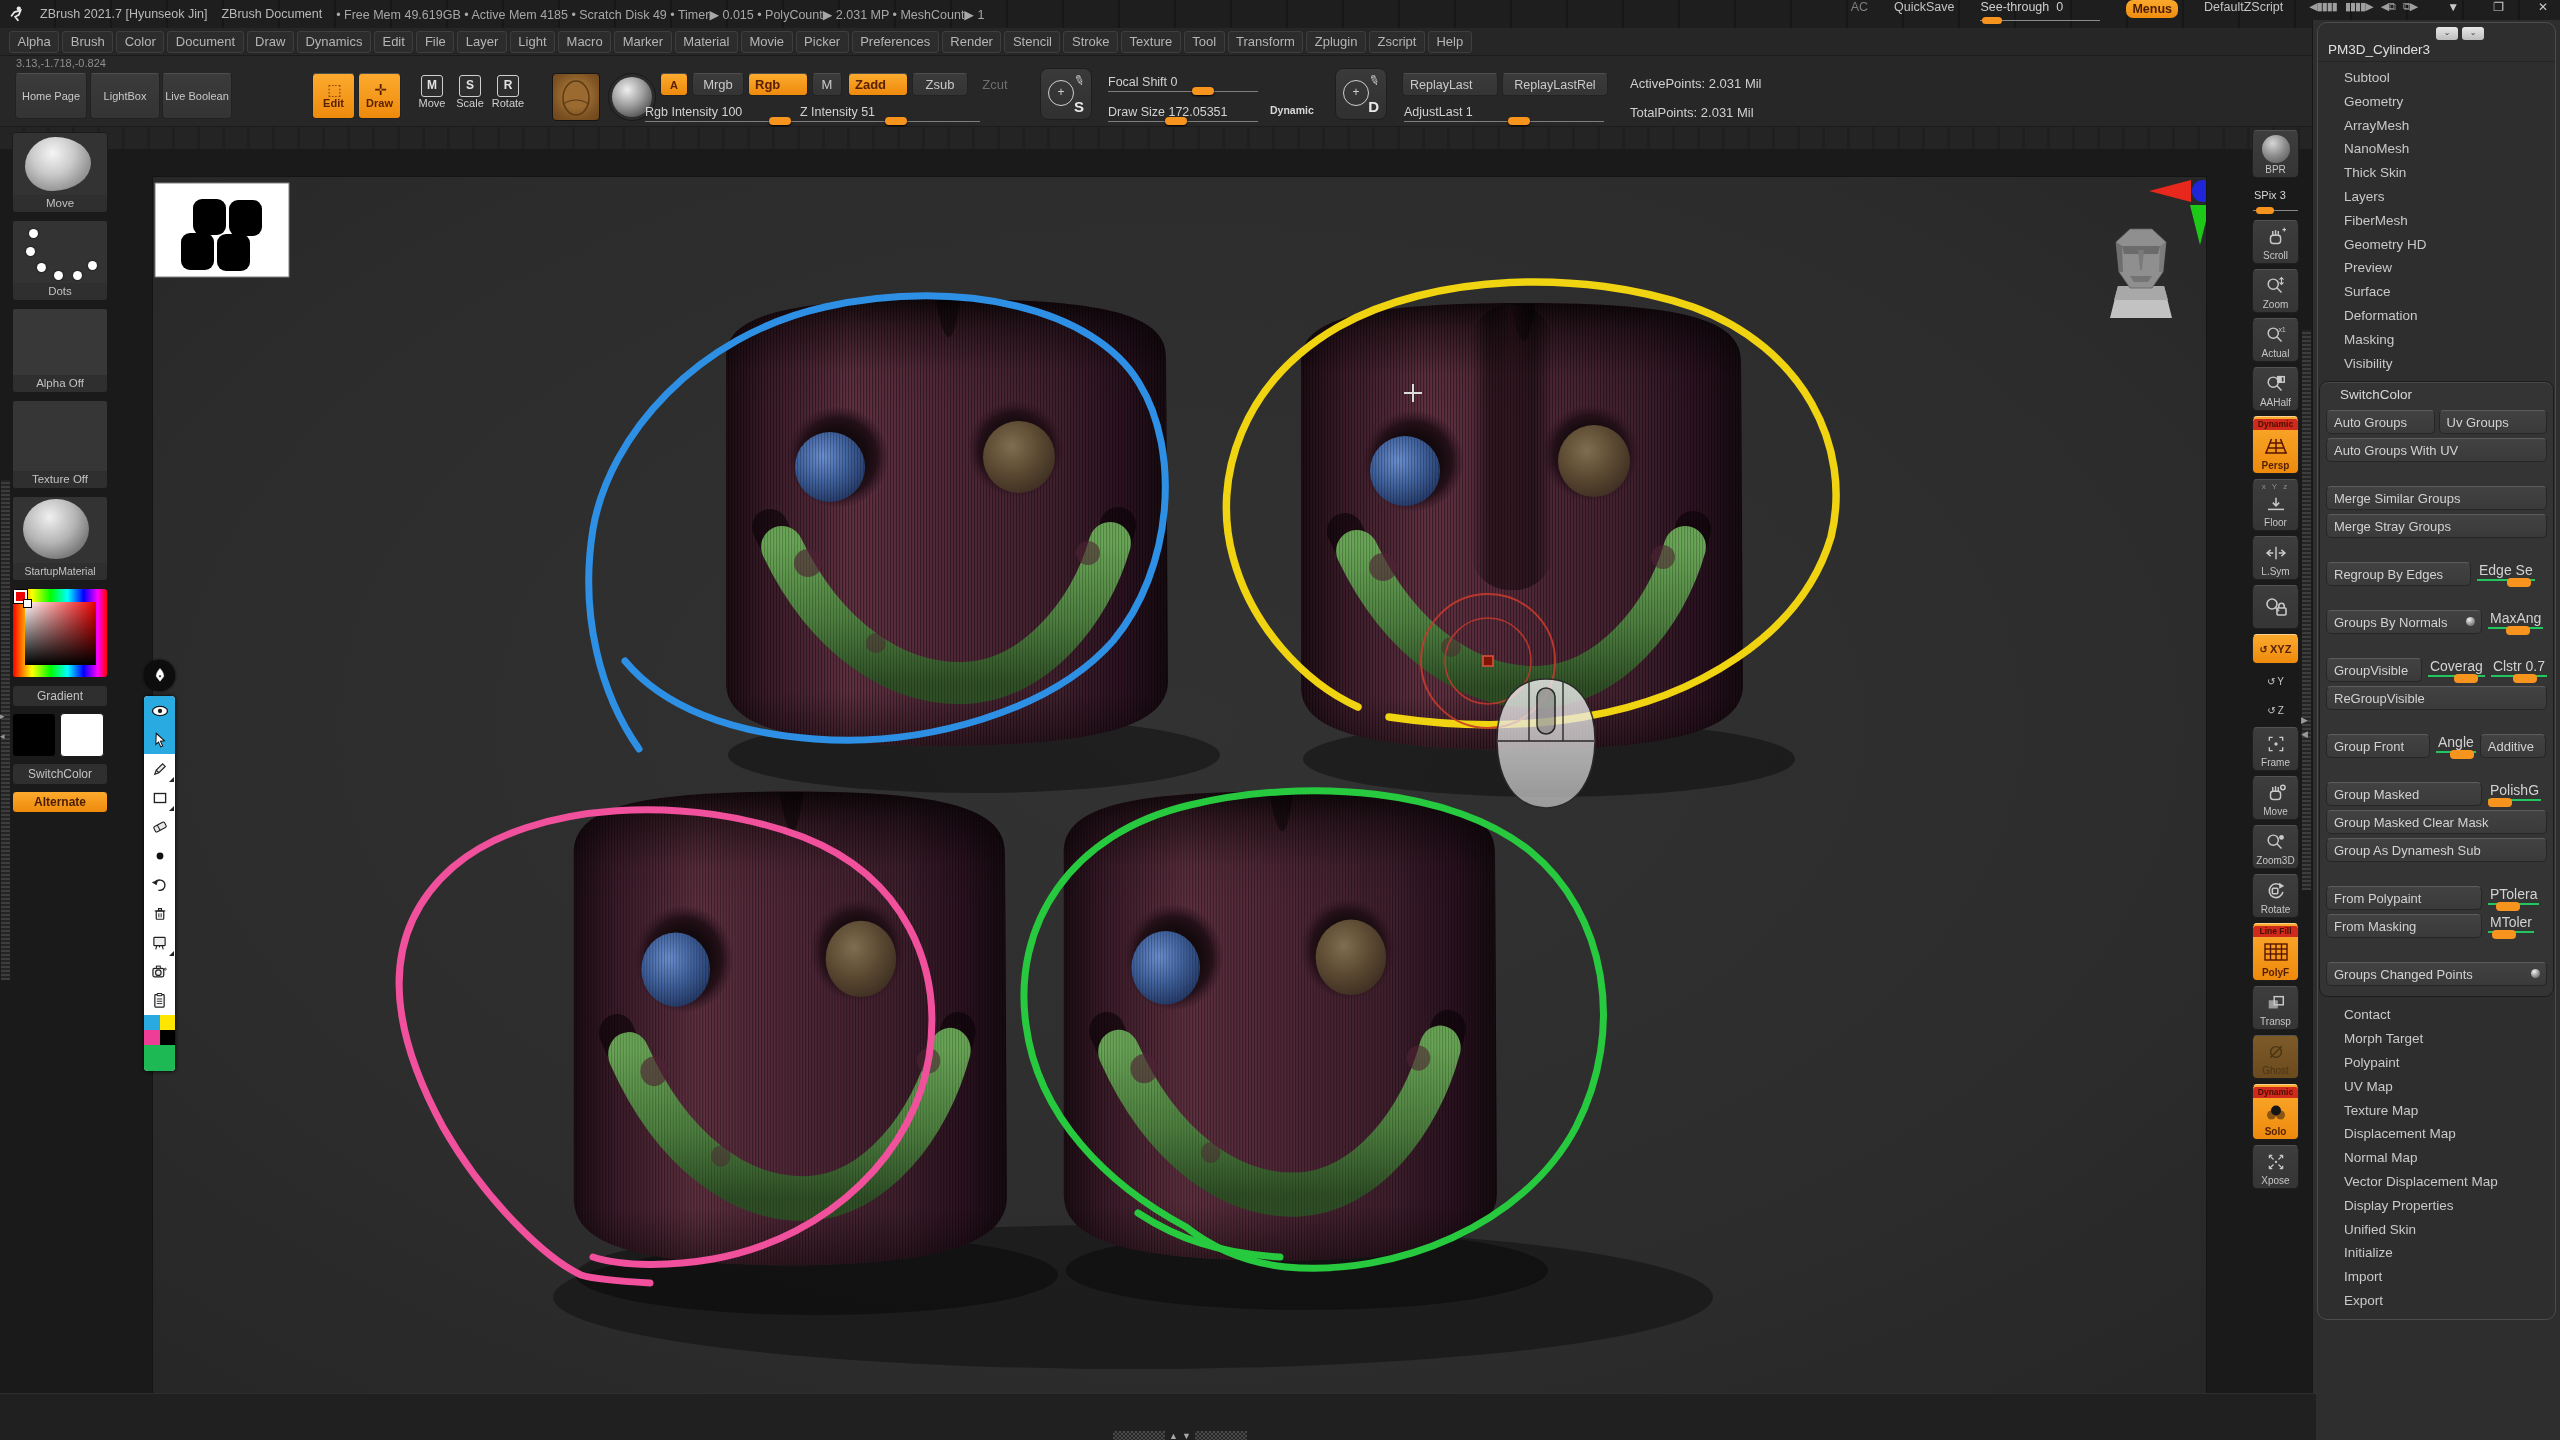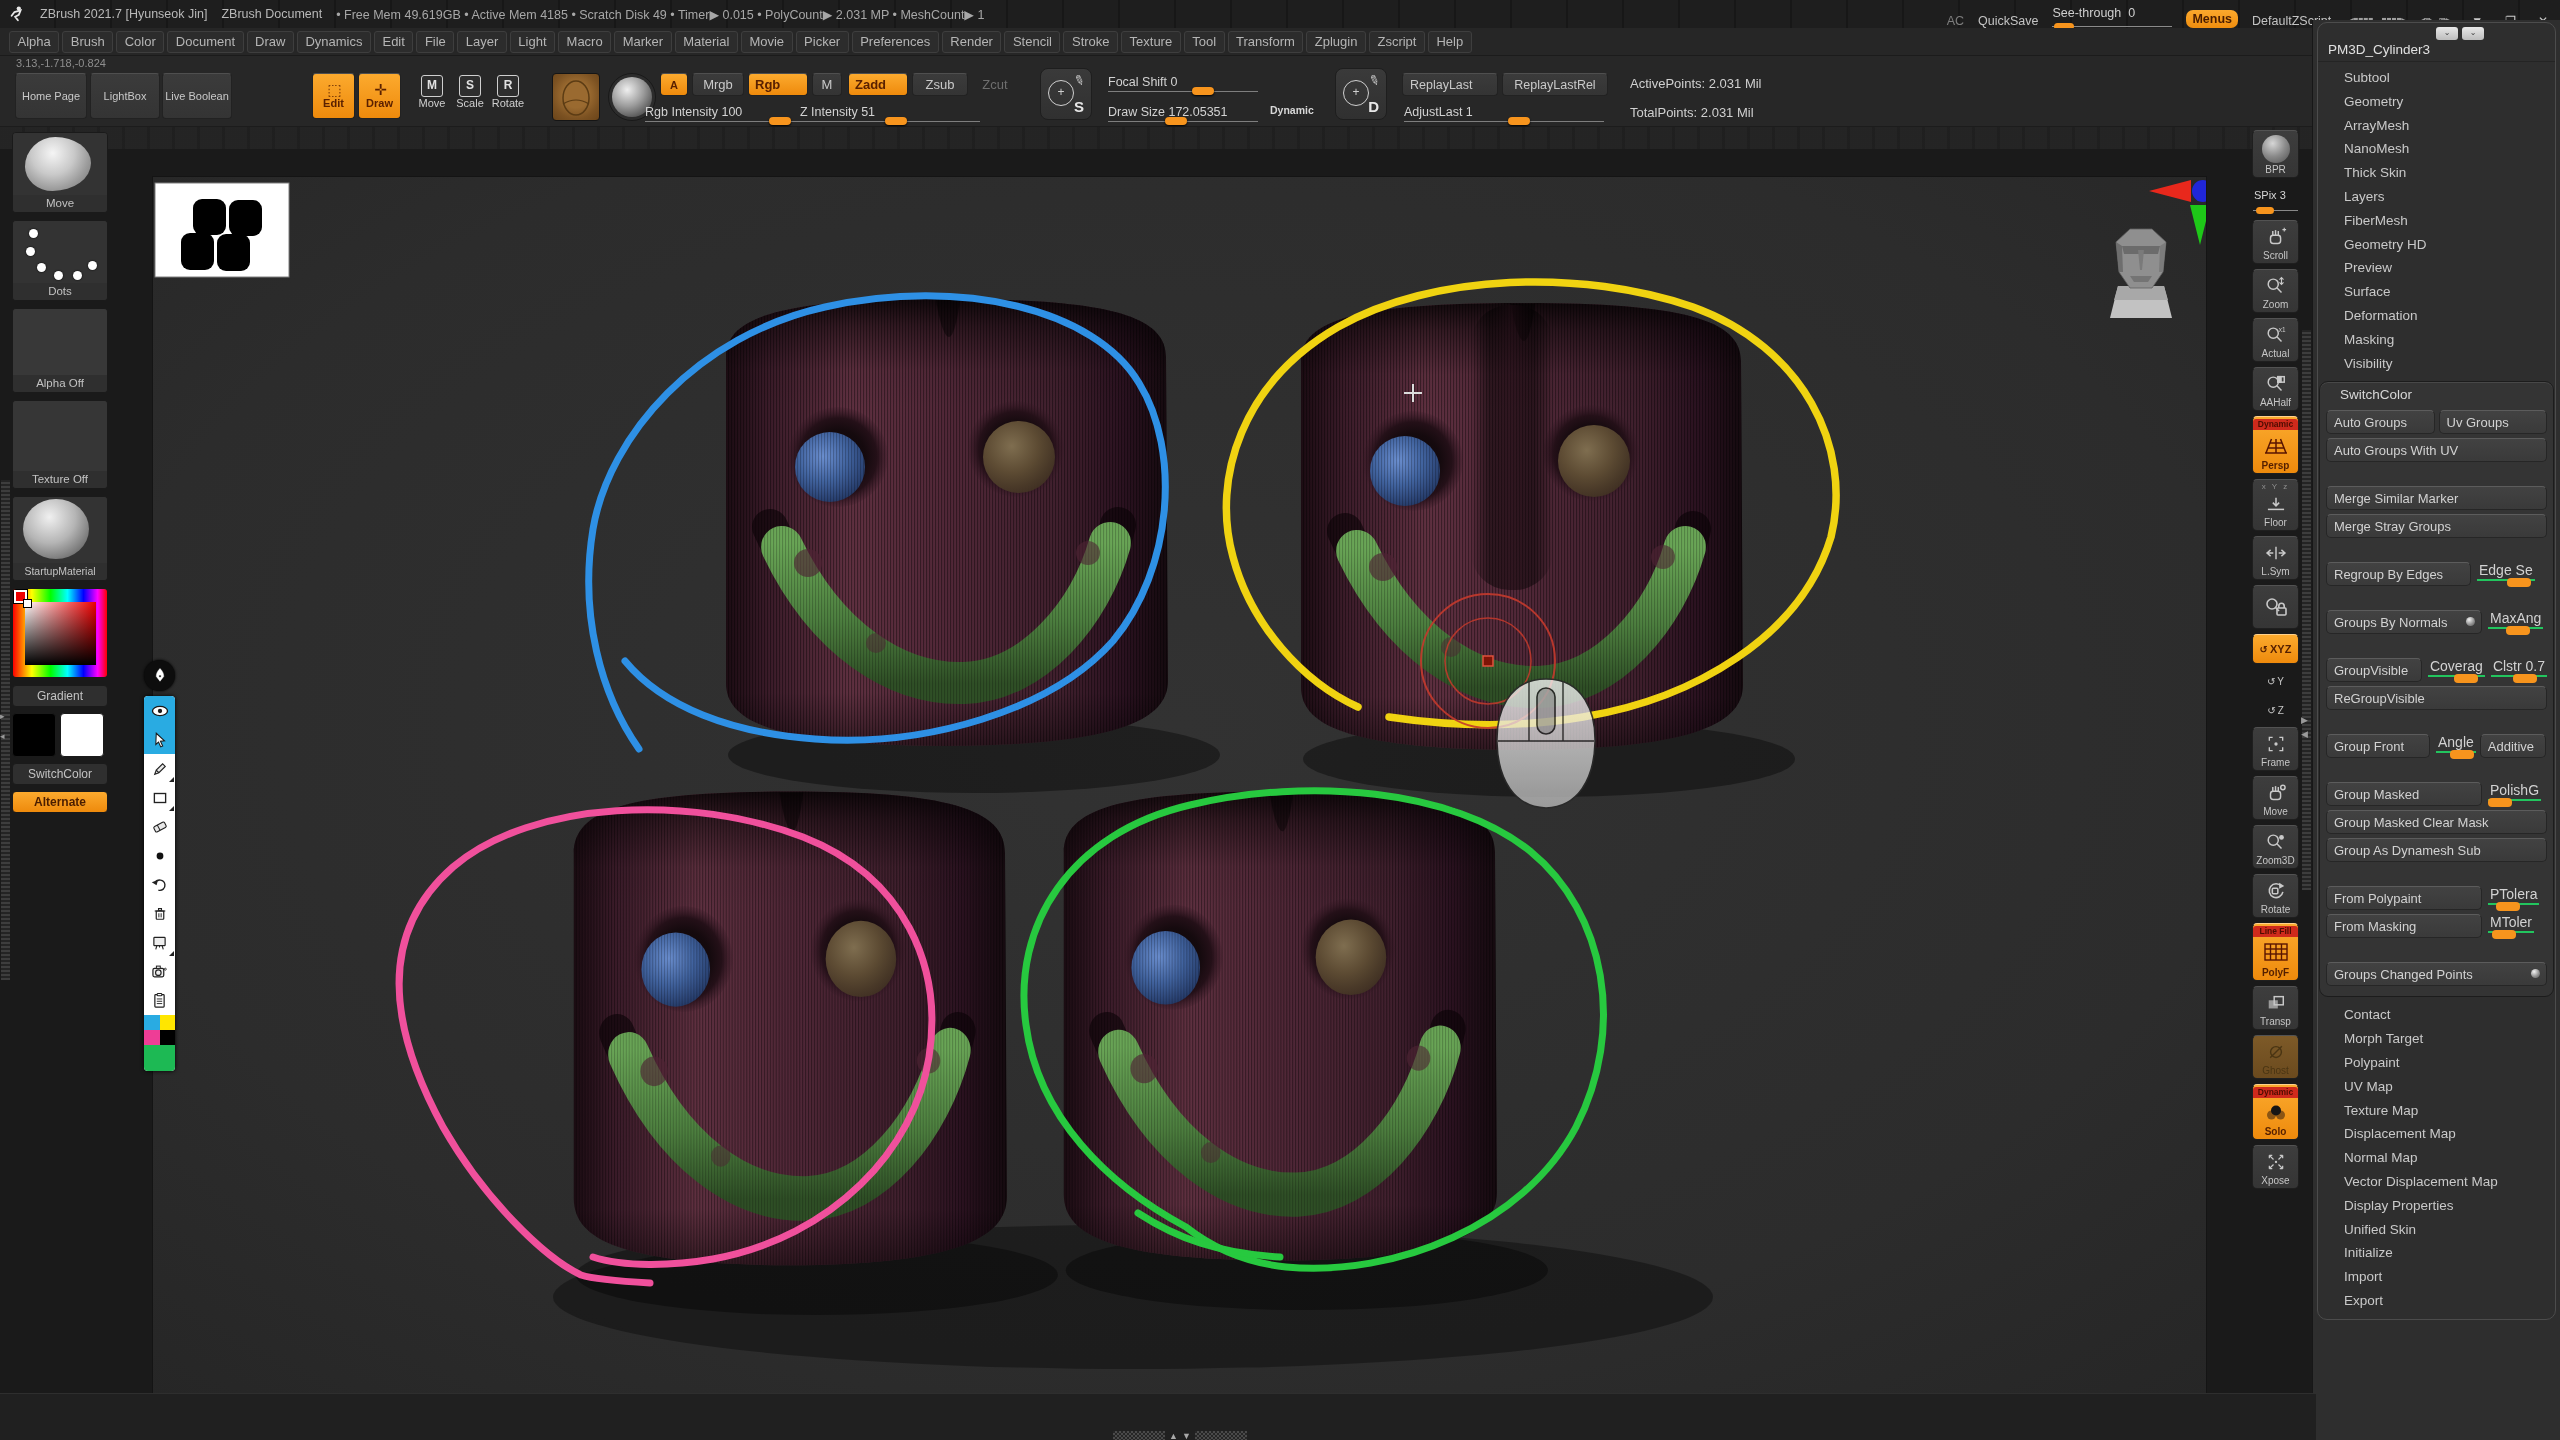--- a/index.html
+++ b/index.html
@@ -7,21 +7,21 @@
        font-family:"Liberation Sans","DejaVu Sans",sans-serif;color:#bdbdbd;
        -webkit-font-smoothing:antialiased}
   .abs{position:absolute}
 
   
   #titlebar{position:absolute;top:0;left:0;width:2560px;height:28px;
     background:repeating-linear-gradient(90deg,#1e1e1e 0 54px,#171717 54px 56px);
     border-bottom:1px solid #0a0a0a;display:flex;align-items:center;font-size:12.5px;color:#b9b9b9}
   #titlebar .seg{margin-left:14px;white-space:nowrap}
   #titlebar .stats{color:#a7a7a7}
-  .tb-right{position:absolute;right:8px;top:0;height:28px;display:flex;align-items:flex-end;gap:14px}
+  .tb-right{position:absolute;right:8px;top:0;height:28px;display:flex;align-items:flex-start;gap:26px}
   .tb-btn{color:#c4c4c4;font-size:12.5px;white-space:nowrap}
   .tb-ac{color:#7d7d7d}
   .menus-btn{background:linear-gradient(#fba82d,#ef8d0e);color:#4a1d00;padding:2px 6px;border-radius:7px;font-weight:bold}
   .seethrough{position:relative;width:120px;height:22px}
   .seethrough .lab{font-size:12.5px;color:#cfcfcf;white-space:nowrap}
   .seethrough .trk{position:absolute;left:0;right:0;bottom:1px;height:1px;background:#8a8a8a}
   .seethrough .pill{position:absolute;left:2px;bottom:-2px;width:20px;height:7px;border-radius:4px;background:#f7941d}
   .tb-icons{display:flex;gap:8px;color:#9f9f9f;font-size:11px;letter-spacing:-1px}
   .winbtn{font-size:12px;color:#c9c9c9;padding:0 4px}
   .zlogo{width:18px;height:18px;margin-left:8px;flex:none}
@@ -851,21 +851,21 @@
       <div class="pg-title">SwitchColor</div>
       <div class="pg-row">
         <div class="tbtn grow">Auto Groups</div>
         <div class="tbtn grow">Uv Groups</div>
       </div>
       <div class="pg-row">
           <div class="tbtn grow">Auto Groups With UV</div>
         </div>
       <div class="pg-gap"></div>
       <div class="pg-row">
-          <div class="tbtn grow">Merge Similar Marker</div>
+          <div class="tbtn grow">Merge Similar Groups</div>
         </div>
       <div class="pg-row">
           <div class="tbtn grow">Merge Stray Groups</div>
         </div>
       <div class="pg-gap"></div>
       <div class="pg-row">
         <div class="tbtn" style="width:145px">Regroup By Edges</div>
         <div class="ps">
             <span class="lab">Edge Se</span>
             <span class="pill" style="left:30px"></span>

